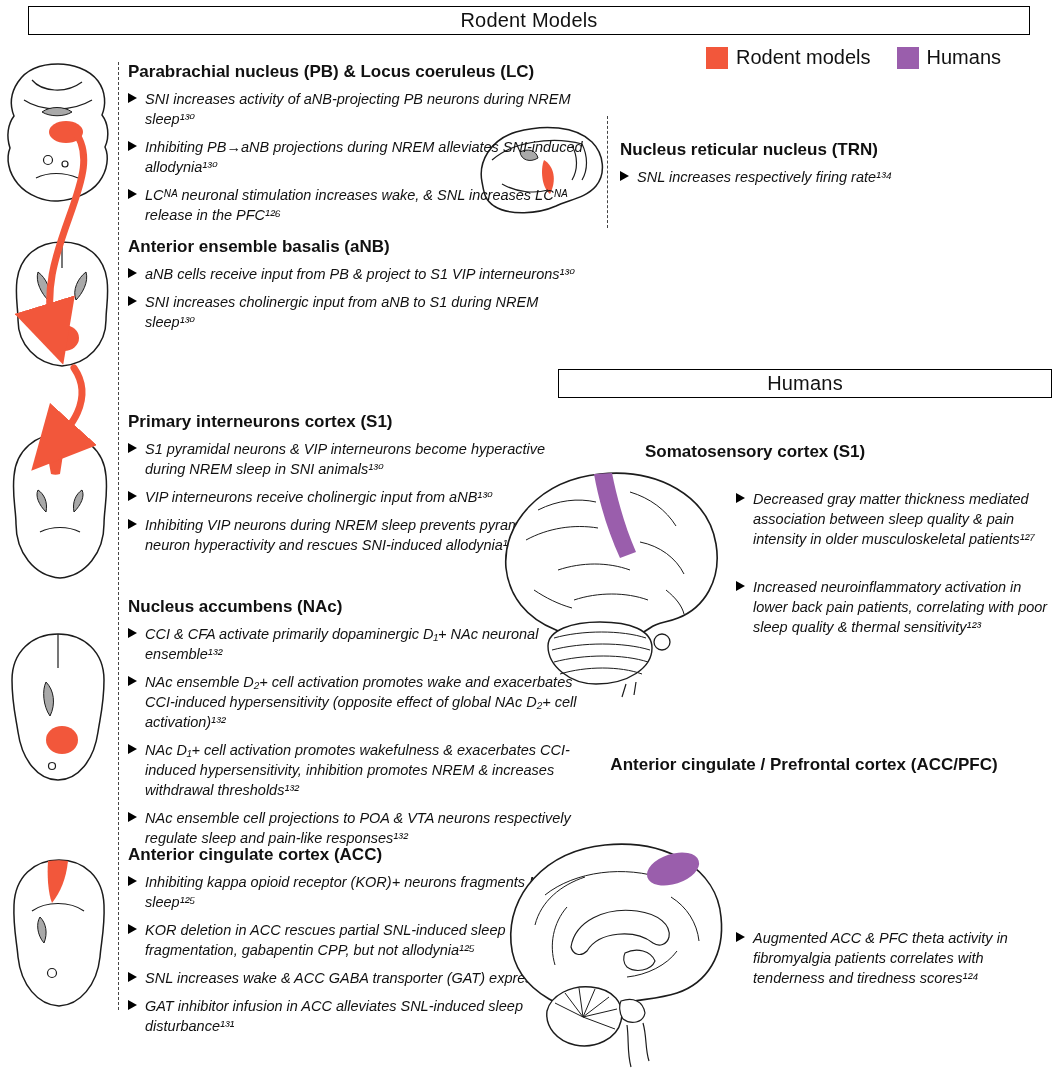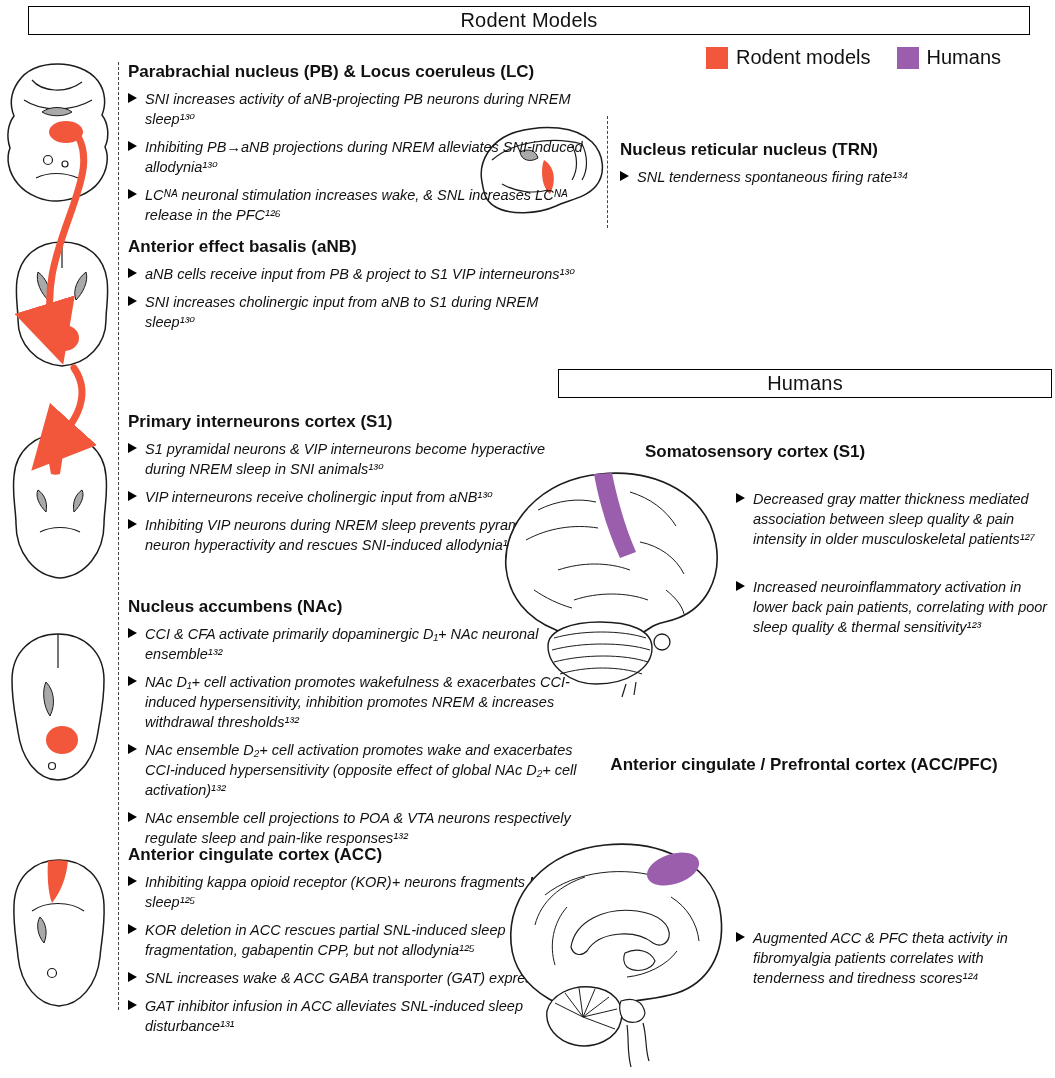--- a/index.html
+++ b/index.html
@@ -130,21 +130,21 @@
         <span class="tri"></span>
         <span class="btxt">Inhibiting PB→aNB projections during NREM alleviates SNI-induced allodynia¹³⁰</span>
       </div>
     <div class="bullet">
         <span class="tri"></span>
         <span class="btxt">LCᴺᴬ neuronal stimulation increases wake, &amp; SNL increases LCᴺᴬ release in the PFC¹²⁶</span>
       </div>
   </section>
 
   <section class="text-block" style="left:128px;top:237px;width:460px;">
-    <h3>Anterior effect basalis (aNB)</h3>
+    <h3>Anterior ensemble basalis (aNB)</h3>
     <div class="bullet">
         <span class="tri"></span>
         <span class="btxt">aNB cells receive input from PB &amp; project to S1 VIP interneurons¹³⁰</span>
       </div>
     <div class="bullet">
         <span class="tri"></span>
         <span class="btxt">SNI increases cholinergic input from aNB to S1 during NREM sleep¹³⁰</span>
       </div>
   </section>
 
@@ -165,25 +165,25 @@
   </section>
 
   <section class="text-block" style="left:128px;top:597px;width:460px;">
     <h3>Nucleus accumbens (NAc)</h3>
     <div class="bullet">
         <span class="tri"></span>
         <span class="btxt">CCI &amp; CFA activate primarily dopaminergic D₁+ NAc neuronal ensemble¹³²</span>
       </div>
     <div class="bullet">
         <span class="tri"></span>
+        <span class="btxt">NAc ensemble D₂+ cell activation promotes wake and exacerbates CCI-induced hypersensitivity (opposite effect of global NAc D₂+ cell activation)¹³²</span>
+      </div>
+    <div class="bullet">
+        <span class="tri"></span>
         <span class="btxt">NAc D₁+ cell activation promotes wakefulness &amp; exacerbates CCI-induced hypersensitivity, inhibition promotes NREM &amp; increases withdrawal thresholds¹³²</span>
-      </div>
-    <div class="bullet">
-        <span class="tri"></span>
-        <span class="btxt">NAc ensemble D₂+ cell activation promotes wake and exacerbates CCI-induced hypersensitivity (opposite effect of global NAc D₂+ cell activation)¹³²</span>
       </div>
     <div class="bullet">
         <span class="tri"></span>
         <span class="btxt">NAc ensemble cell projections to POA &amp; VTA neurons respectively regulate sleep and pain-like responses¹³²</span>
       </div>
   </section>
 
   <section class="text-block" style="left:128px;top:845px;width:460px;">
     <h3>Anterior cingulate cortex (ACC)</h3>
     <div class="bullet">
@@ -201,21 +201,21 @@
     <div class="bullet">
         <span class="tri"></span>
         <span class="btxt">GAT inhibitor infusion in ACC alleviates SNL-induced sleep disturbance¹³¹</span>
       </div>
   </section>
 
   <section class="text-block" style="left:620px;top:140px;width:430px;">
     <h3>Nucleus reticular nucleus (TRN)</h3>
     <div class="bullet">
         <span class="tri"></span>
-        <span class="btxt">SNL tenderness spontaneous firing rate¹³⁴</span>
+        <span class="btxt">SNL increases respectively firing rate¹³⁴</span>
       </div>
   </section>
 
   <div class="title-box" style="left:558px;top:369px;width:492px;height:27px;">
     <span>Humans</span>
   </div>
 
   <div class="brain" style="left:478px;top:440px;">
     <svg width="252" height="258" viewBox="0 0 252 258">
       <path d="M28,128 C24,84 62,40 122,34 C180,28 230,56 238,104 C244,140 226,168 200,178 C188,183 180,182 172,188 C160,197 146,200 132,198 C112,196 94,198 78,190 C48,178 31,156 28,128 Z" fill="#fff" stroke="#1c1c1c" stroke-width="1.6"></path>

